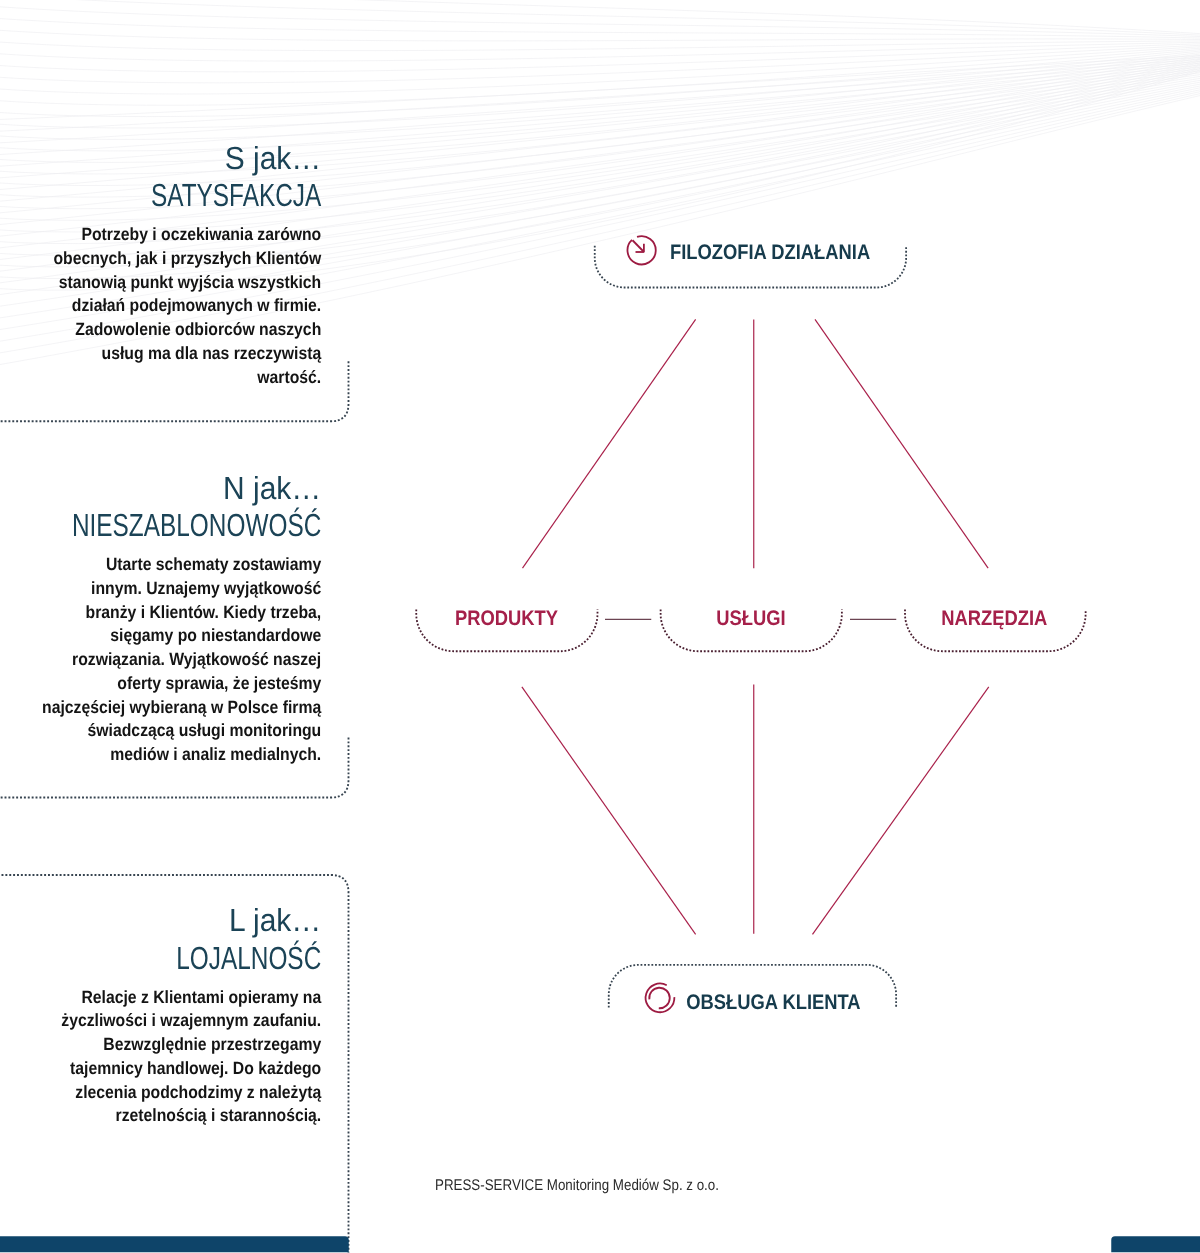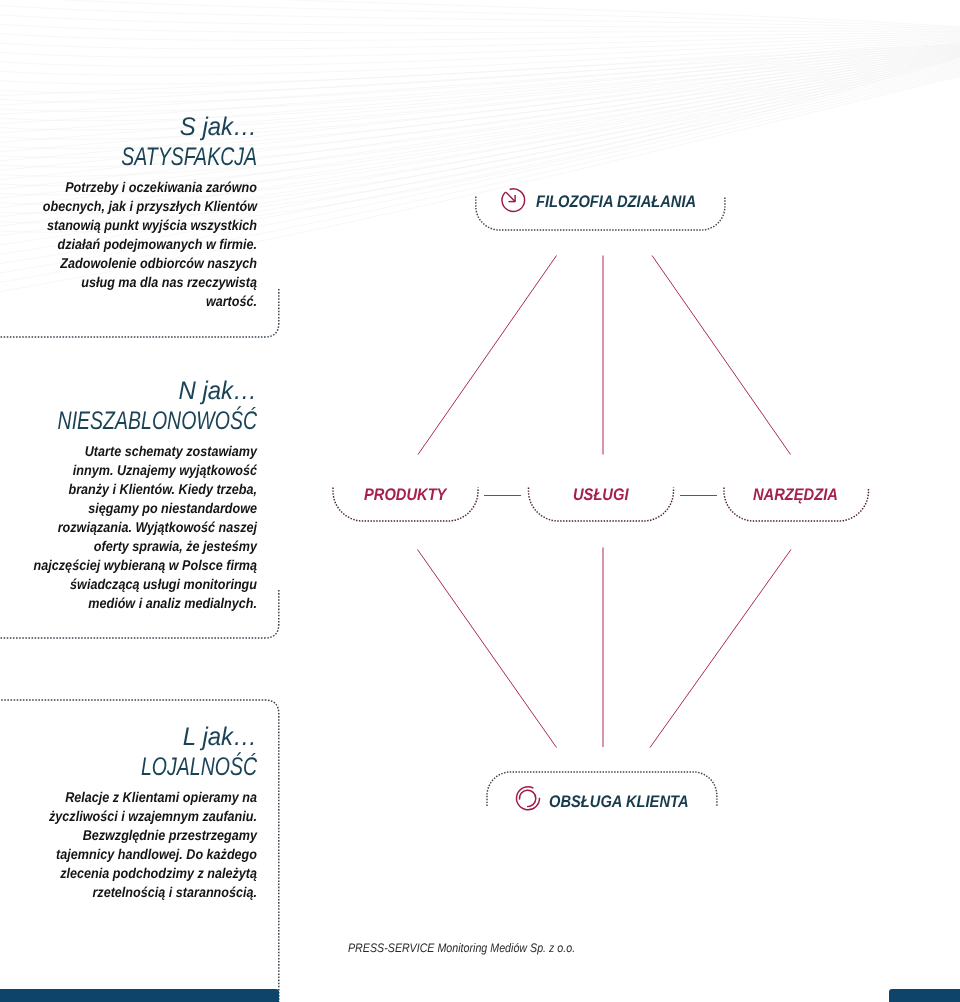--- a/index.html
+++ b/index.html
@@ -1,21 +1,21 @@
 <!DOCTYPE html>
 <html><head>
 <meta charset="utf-8">
 <title>PRESS-SERVICE Monitoring Mediow</title>
 <style>
   html,body{margin:0;padding:0;}
   body{width:960px;height:1002px;background:#ffffff;overflow:hidden;
        font-family:"Liberation Sans",sans-serif;
        -webkit-font-smoothing:antialiased;
        text-rendering:geometricPrecision;}
-  .page{position:absolute;left:0;top:0;width:960px;height:1002px;overflow:hidden;font-style:italic;}
+  .page{position:absolute;left:0;top:0;width:960px;height:1002px;overflow:hidden;}
   svg{display:block;}
   #bgsvg{position:absolute;left:0;top:0;}
   #framesvg{position:absolute;left:0;top:0;}
   #diagsvg{position:absolute;left:0;top:0;}
 
   .txtblock{position:absolute;text-align:right;}
   .eyebrow{color:#1b4356;font-weight:400;font-size:25.5px;line-height:29px;
            display:block;transform:scaleX(0.94);transform-origin:100% 50%;
            white-space:nowrap;}
   .title{color:#1b4356;font-weight:400;font-size:25.5px;line-height:30px;

